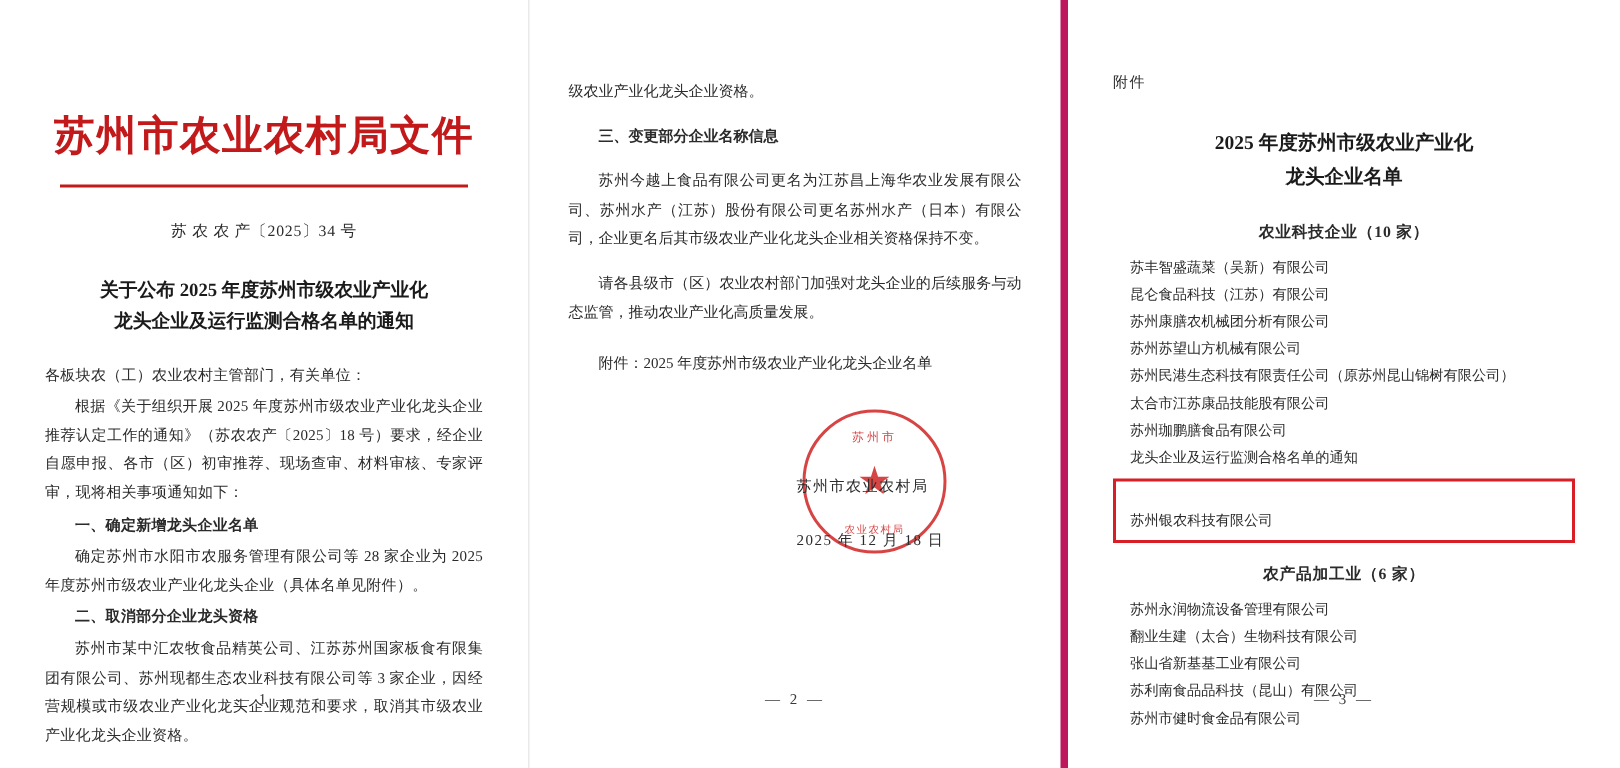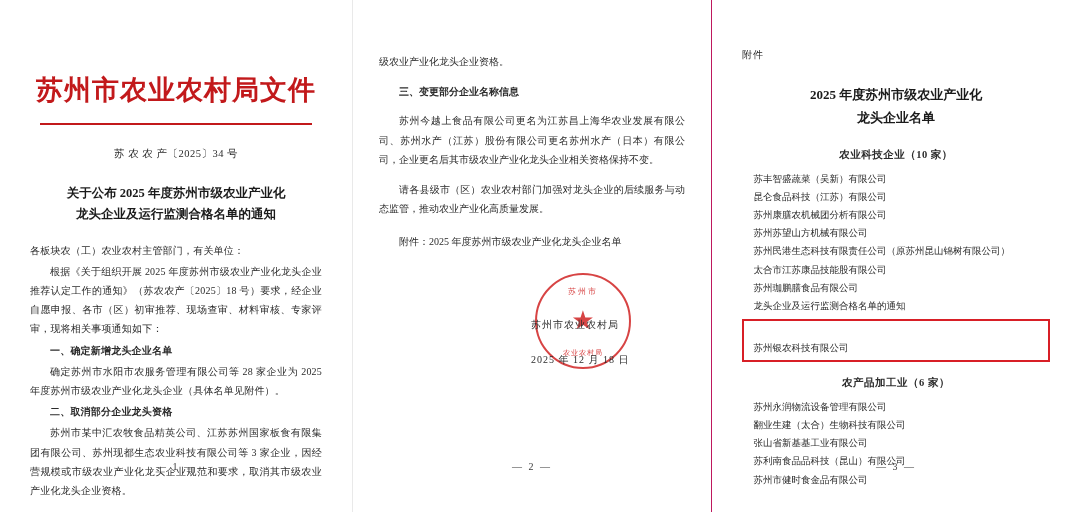--- a/index.html
+++ b/index.html
@@ -19,21 +19,21 @@
     height: 512px;
     background: #ffffff;
   }
   .page {
     position: relative;
     background: #ffffff;
     box-sizing: border-box;
     overflow: hidden;
   }
   .page-1 { width: 352px; height: 512px; padding: 0 30px; }
-  .page-2 { width: 360px; height: 512px; padding: 0 26px; border-left: 1px solid #e9e9e9; border-right: 1px solid #be185d;}
+  .page-2 { width: 360px; height: 512px; padding: 0 26px; border-left: 1px solid #e9e9e9; border-right: 5px solid #be185d;}
   .page-3 { width: 368px; height: 512px; padding: 0 30px; }
 
   
   .doc-title {
     margin-top: 74px;
     text-align: center;
     color: #c2191b;
     font-size: 27px;
     font-weight: bold;
     letter-spacing: 1px;

